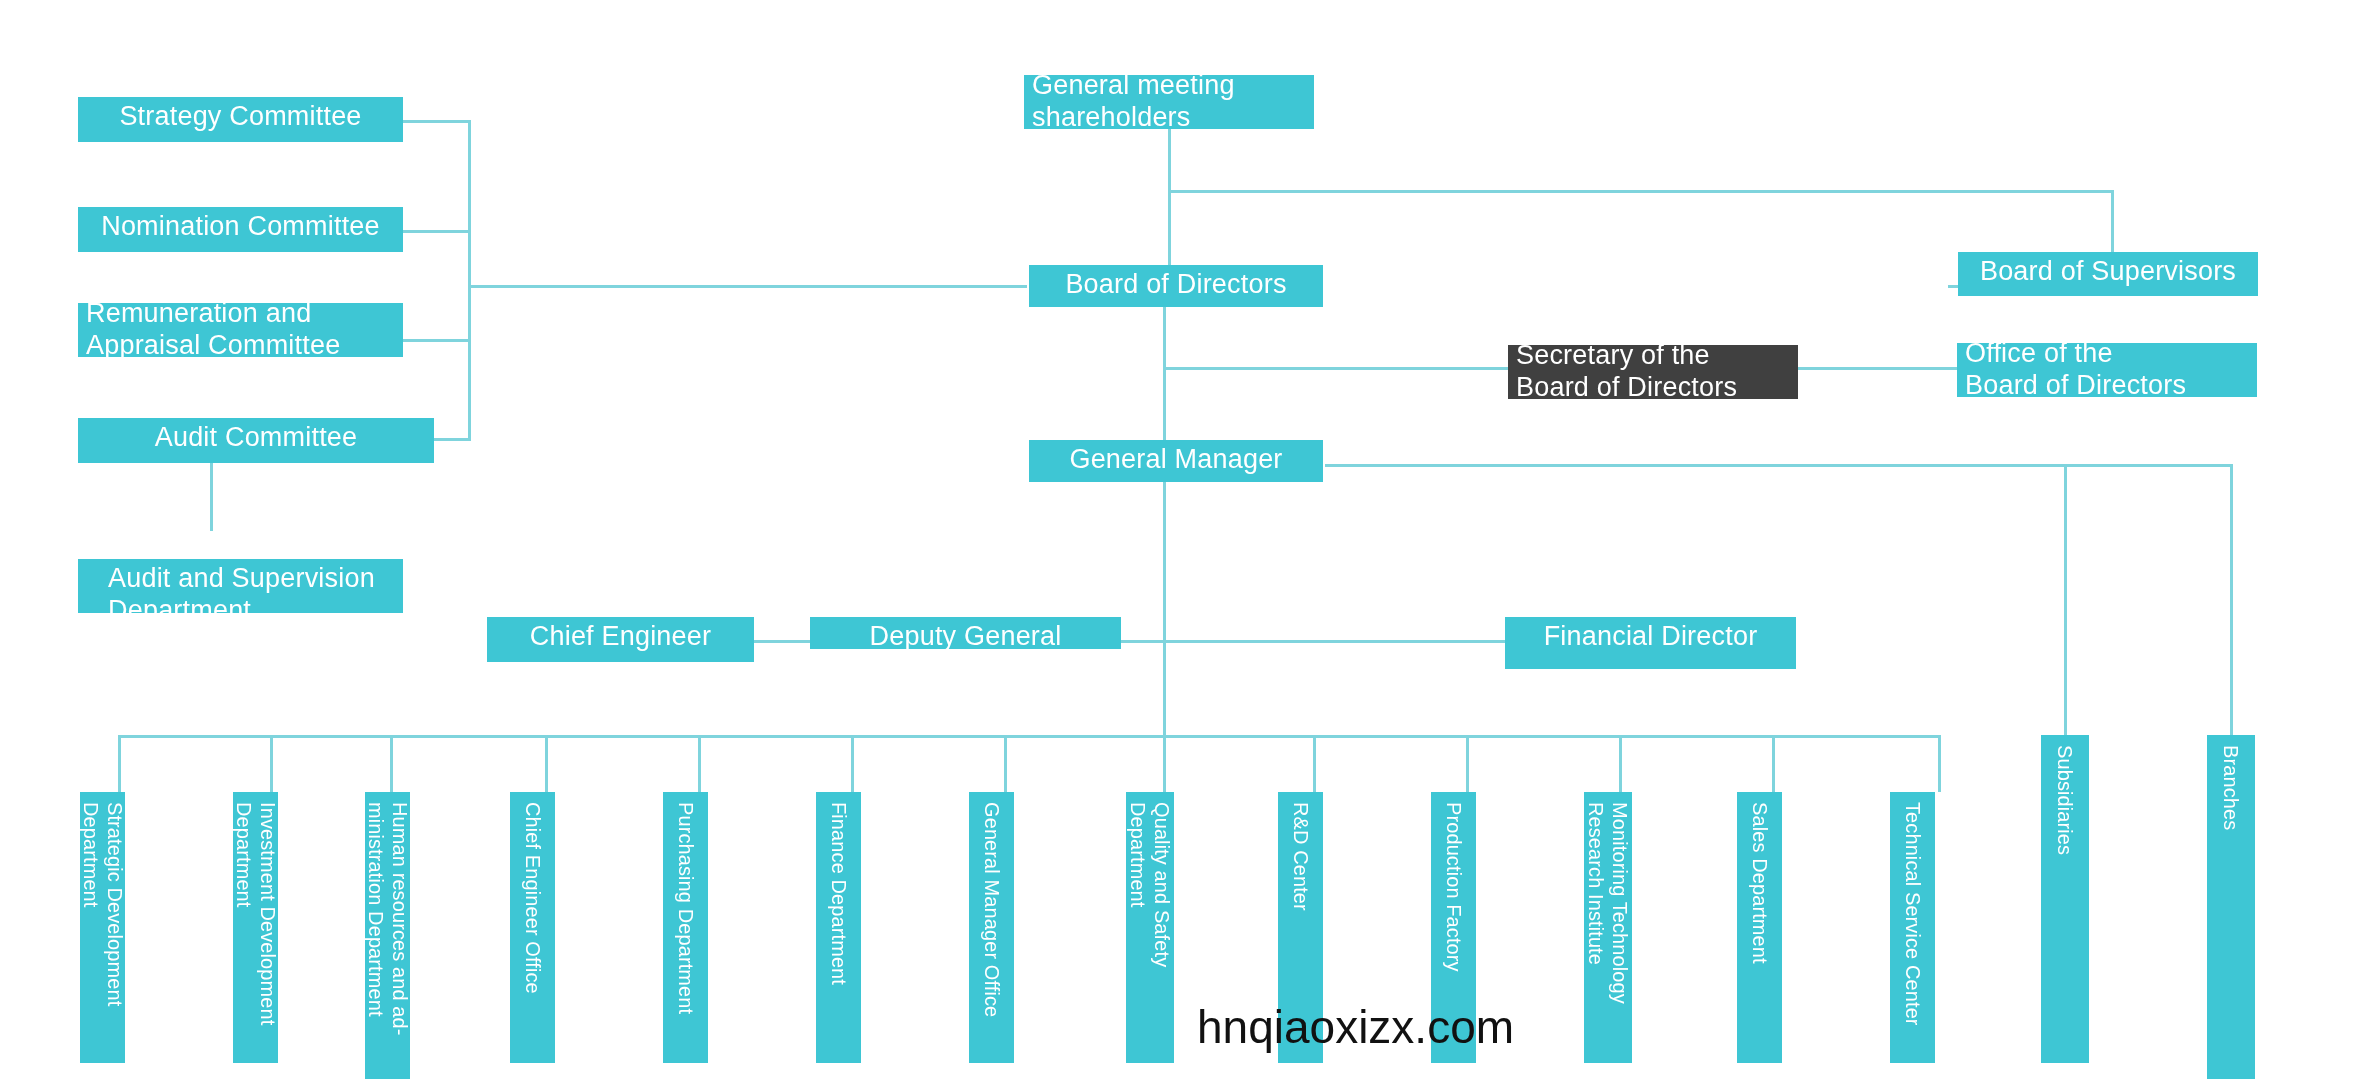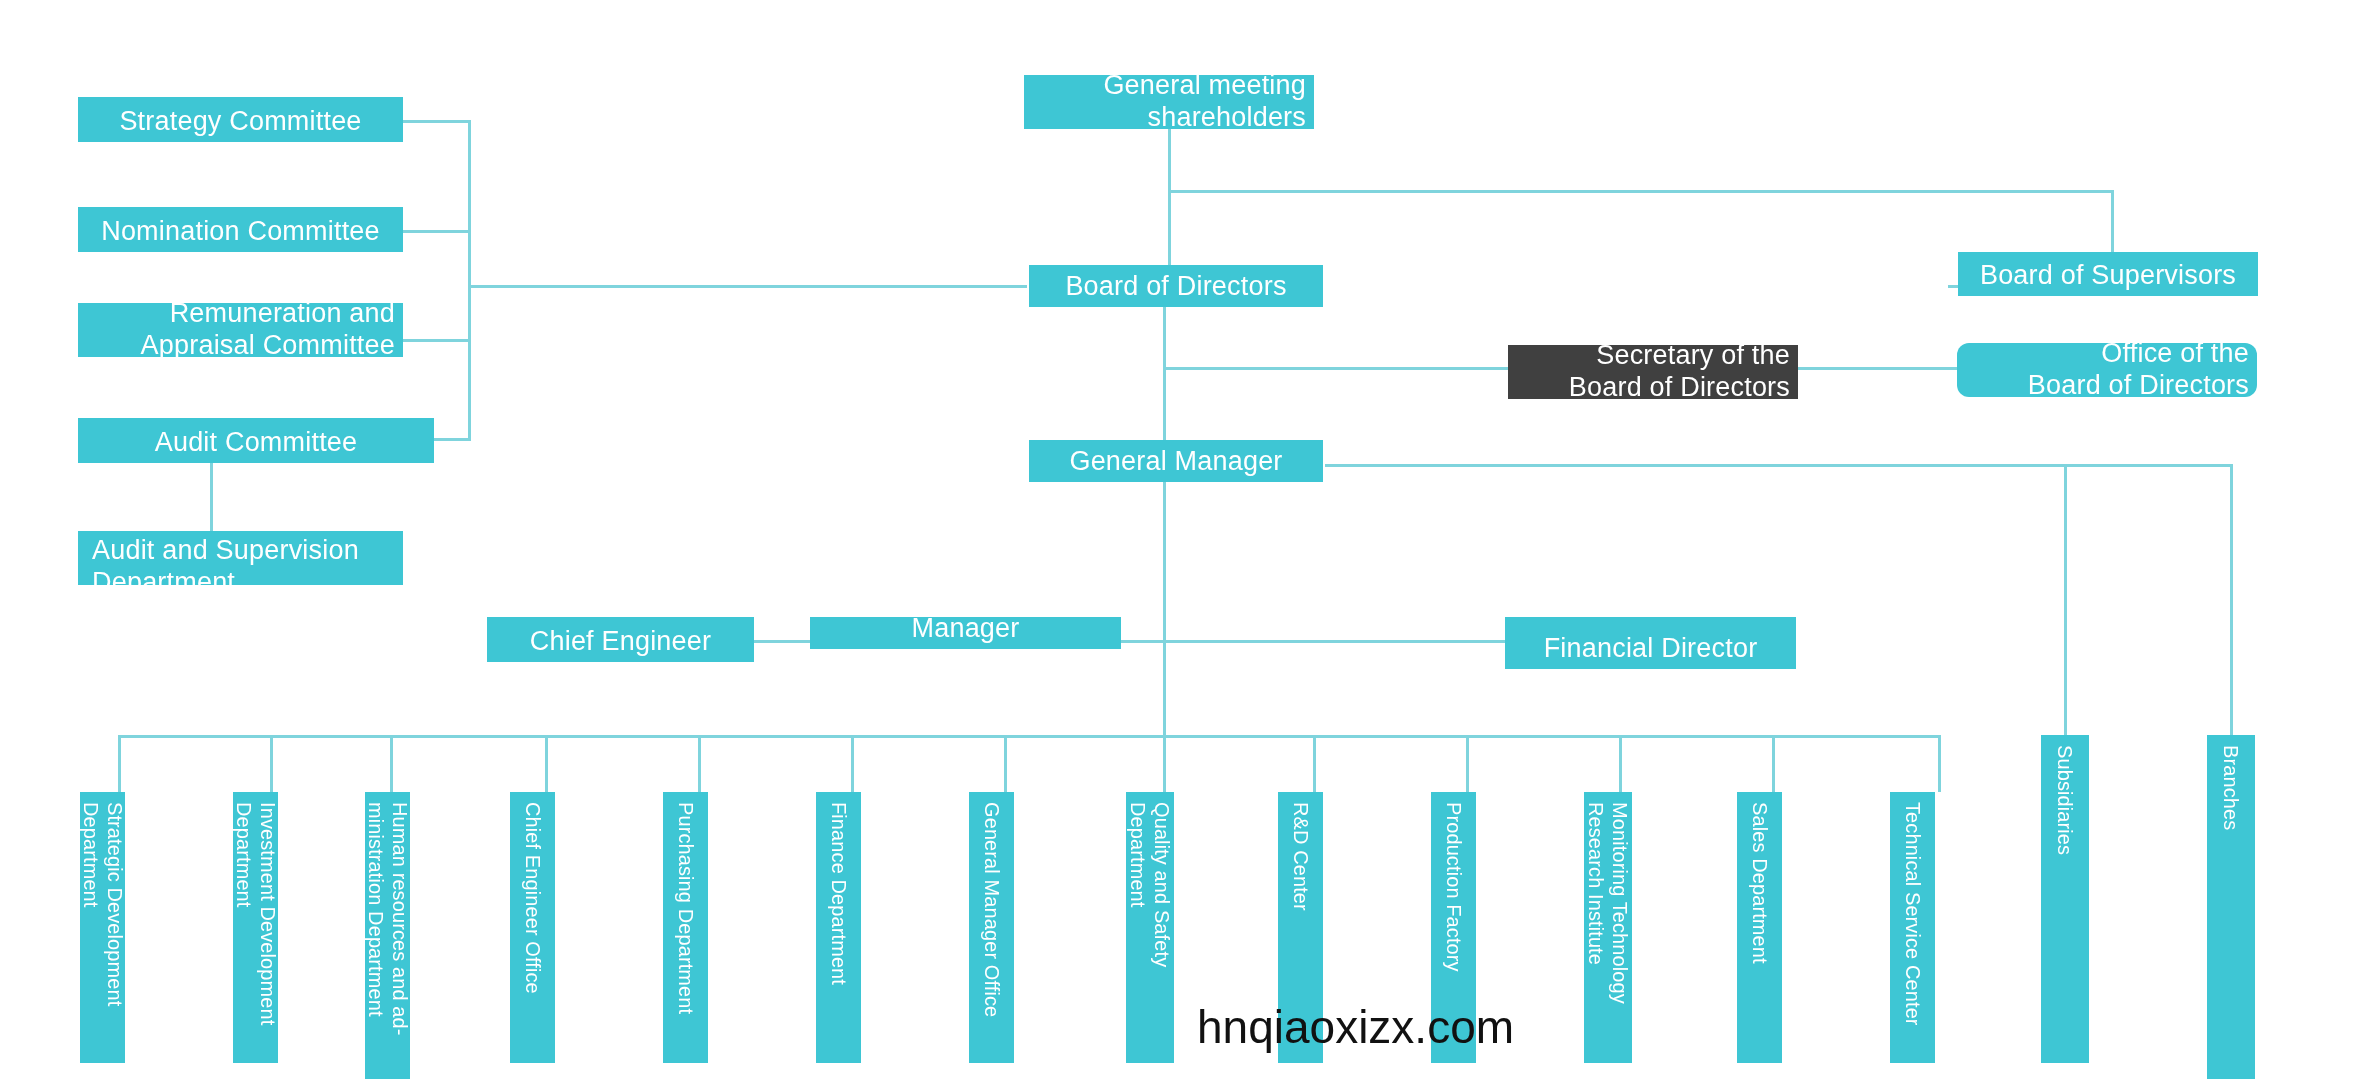--- a/index.html
+++ b/index.html
@@ -19,35 +19,36 @@
   .ln{position:absolute;background:#7fd4dd;}
   .ln.h{height:3px;}
   .ln.v{width:3px;}
 
   
   .node{
     position:absolute;
     background:#3ec6d4;
     color:#ffffff;
     display:flex;
-    align-items:flex-end;
+    align-items:flex-start;
     justify-content:center;
     text-align:center;
     line-height:1.18;
     box-sizing:border-box;
     letter-spacing:.2px;
   }
   .node.h-node{
     font-size:27px;
     padding:4px 8px;
   }
   .node.h-node.left-align{
     justify-content:flex-start;
-    padding-left:14px;
+    padding-left:30px;
     text-align:left;
+    margin-top:28px;
   }
   
   .node.v-node{
     font-size:20px;
     padding:10px 4px;
     align-items:flex-start;
     justify-content:center;
   }
   .v-node .vtext{
     display:block;
@@ -136,21 +137,21 @@
 
   <div class="node h-node" style="left: 1958px; top: 252px; width: 300px; height: 44px; background: rgb(62, 198, 212); color: rgb(255, 255, 255);">
     <span>Board of Supervisors</span>
   </div>
 
   <div class="node h-node" style="left: 1508px; top: 345px; width: 290px; height: 54px; flex-direction: column; background: #404040; color: rgb(255, 255, 255);">
     <span>Secretary of the</span>
     <span>Board of Directors</span>
   </div>
 
-  <div class="node h-node" style="left: 1957px; top: 343px; width: 300px; height: 54px; flex-direction: column; background: rgb(62, 198, 212); color: rgb(255, 255, 255); border-radius: 12px;">
+  <div class="node h-node" style="left: 1957px; top: 343px; width: 300px; height: 54px; flex-direction: column; background: rgb(62, 198, 212); color: rgb(255, 255, 255);">
     <span>Office of the</span>
     <span>Board of Directors</span>
   </div>
 
   <div class="node h-node" style="left: 1029px; top: 440px; width: 294px; height: 42px; background: rgb(62, 198, 212); color: rgb(255, 255, 255);">
     <span>General Manager</span>
   </div>
 
   <div class="node h-node" style="left: 78px; top: 97px; width: 325px; height: 45px; background: rgb(62, 198, 212); color: rgb(255, 255, 255);">
     <span>Strategy Committee</span>

